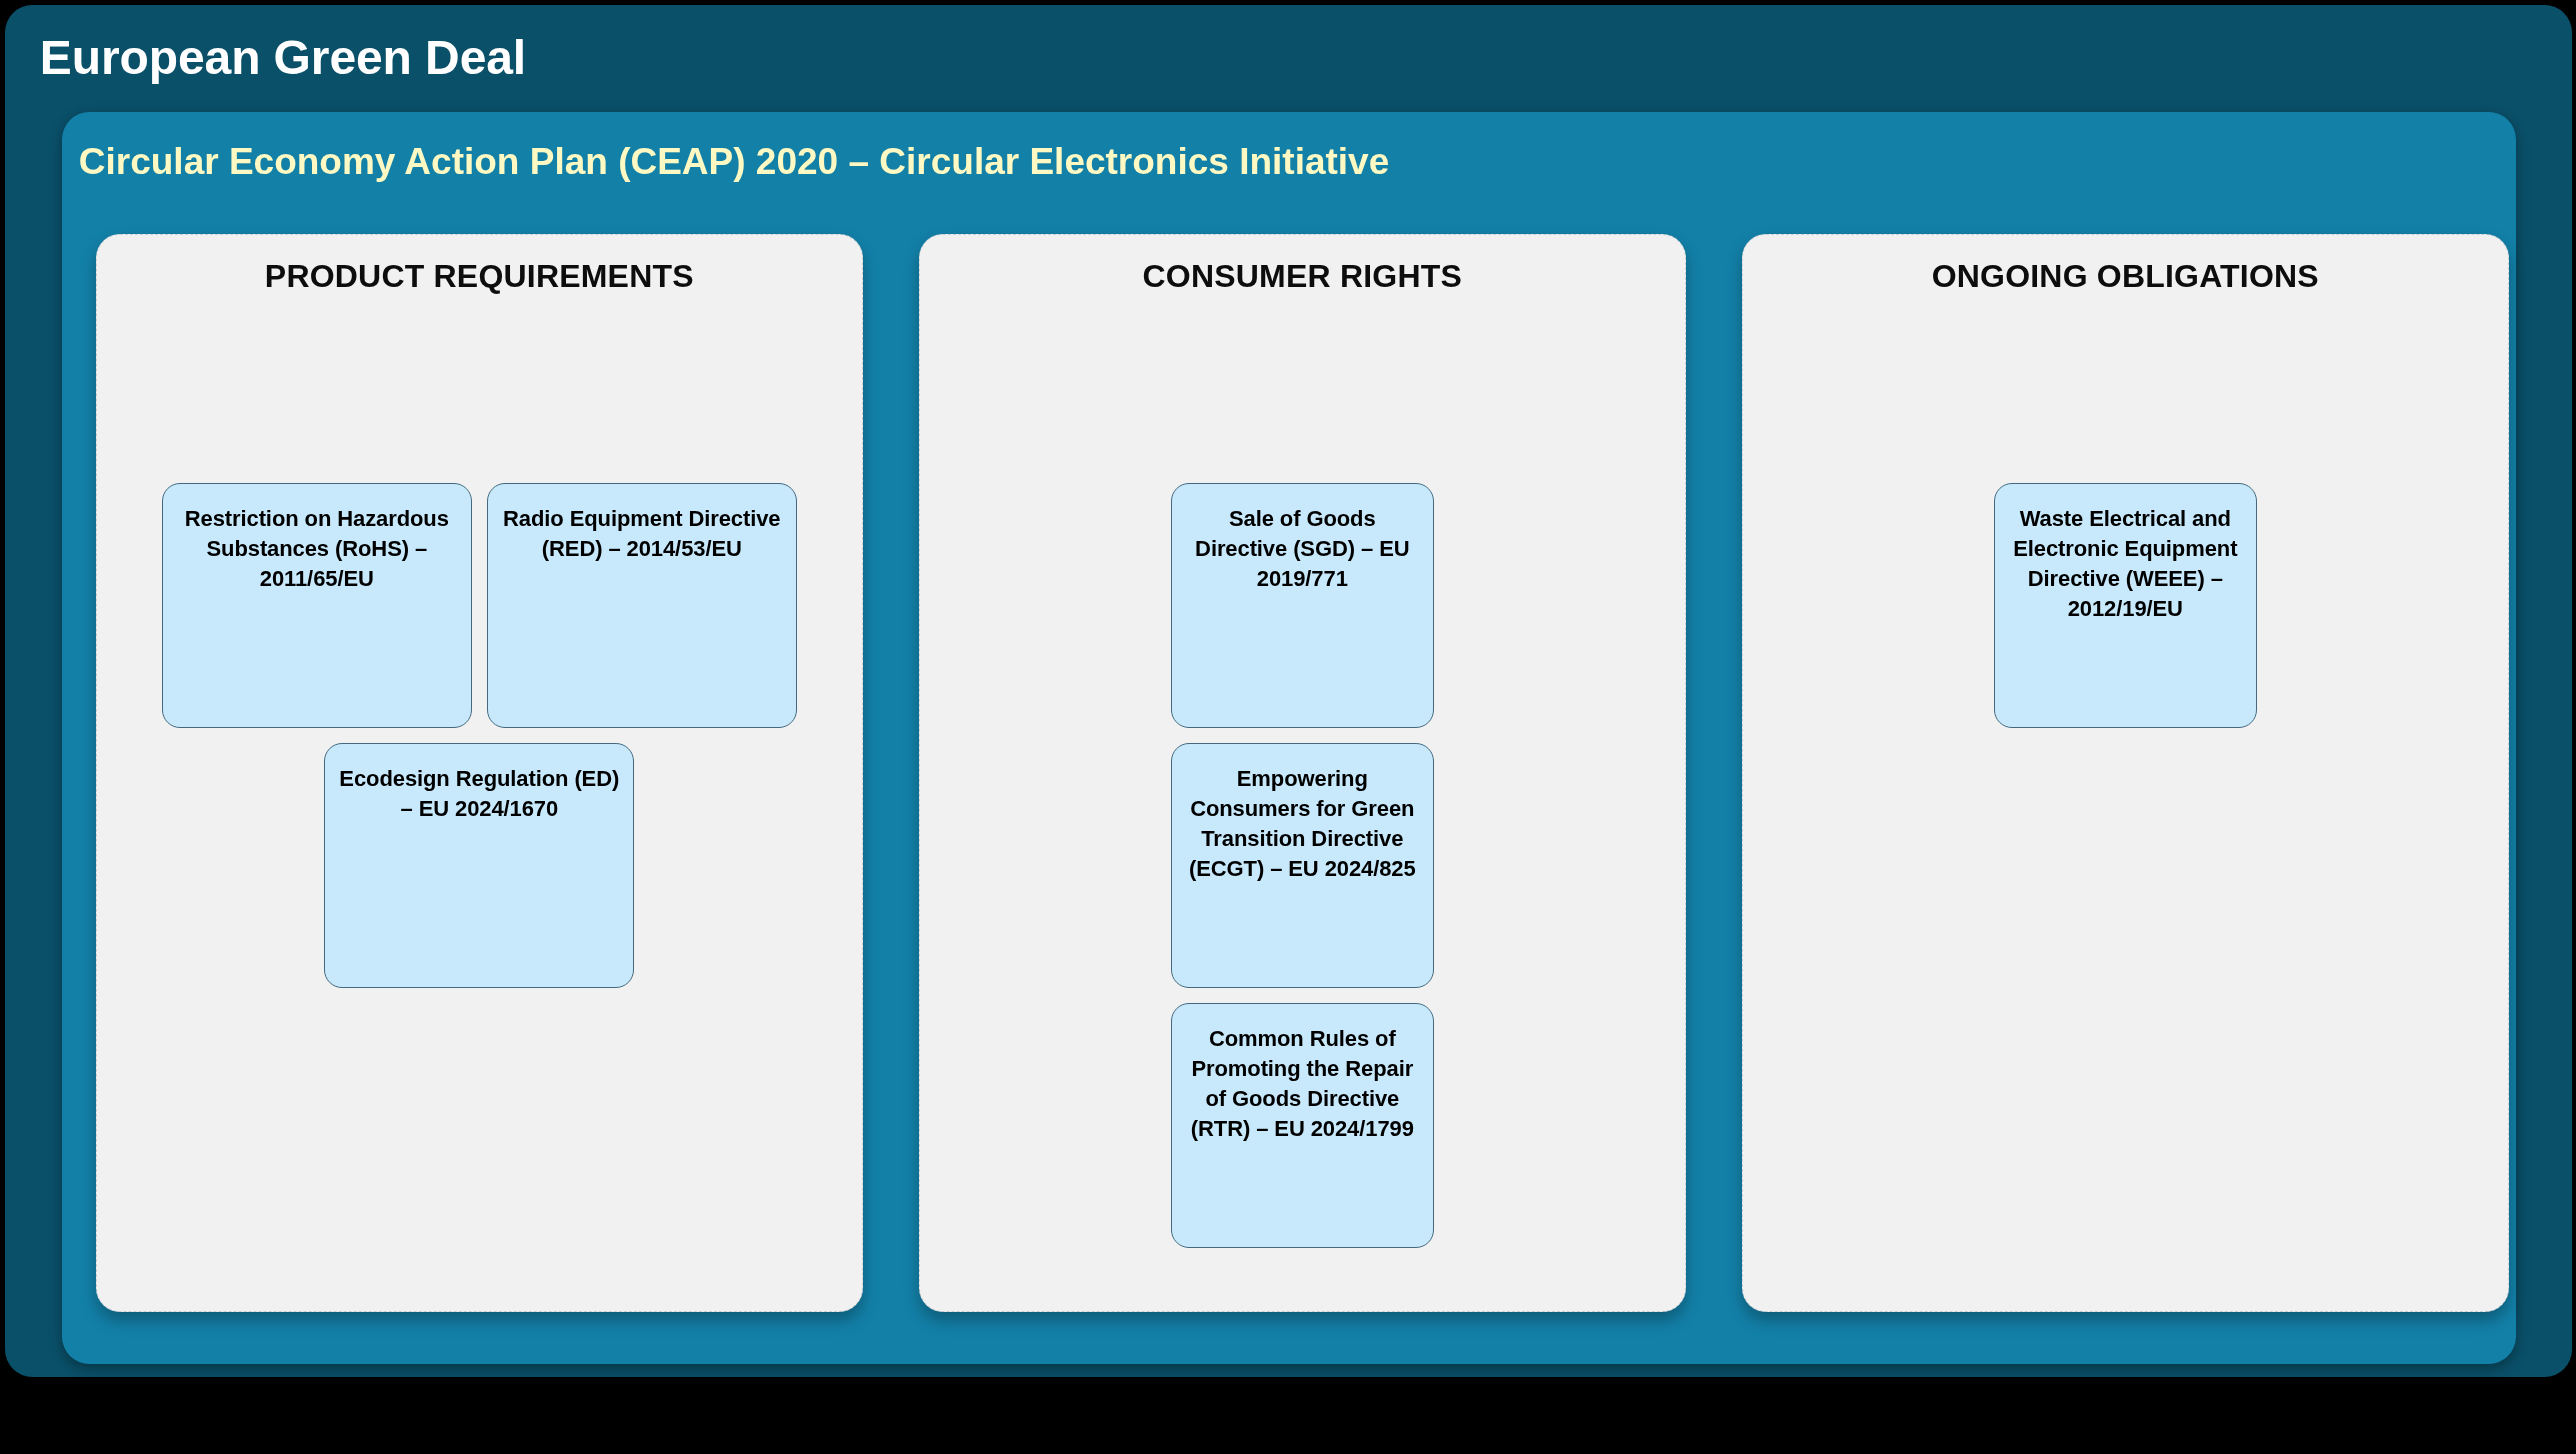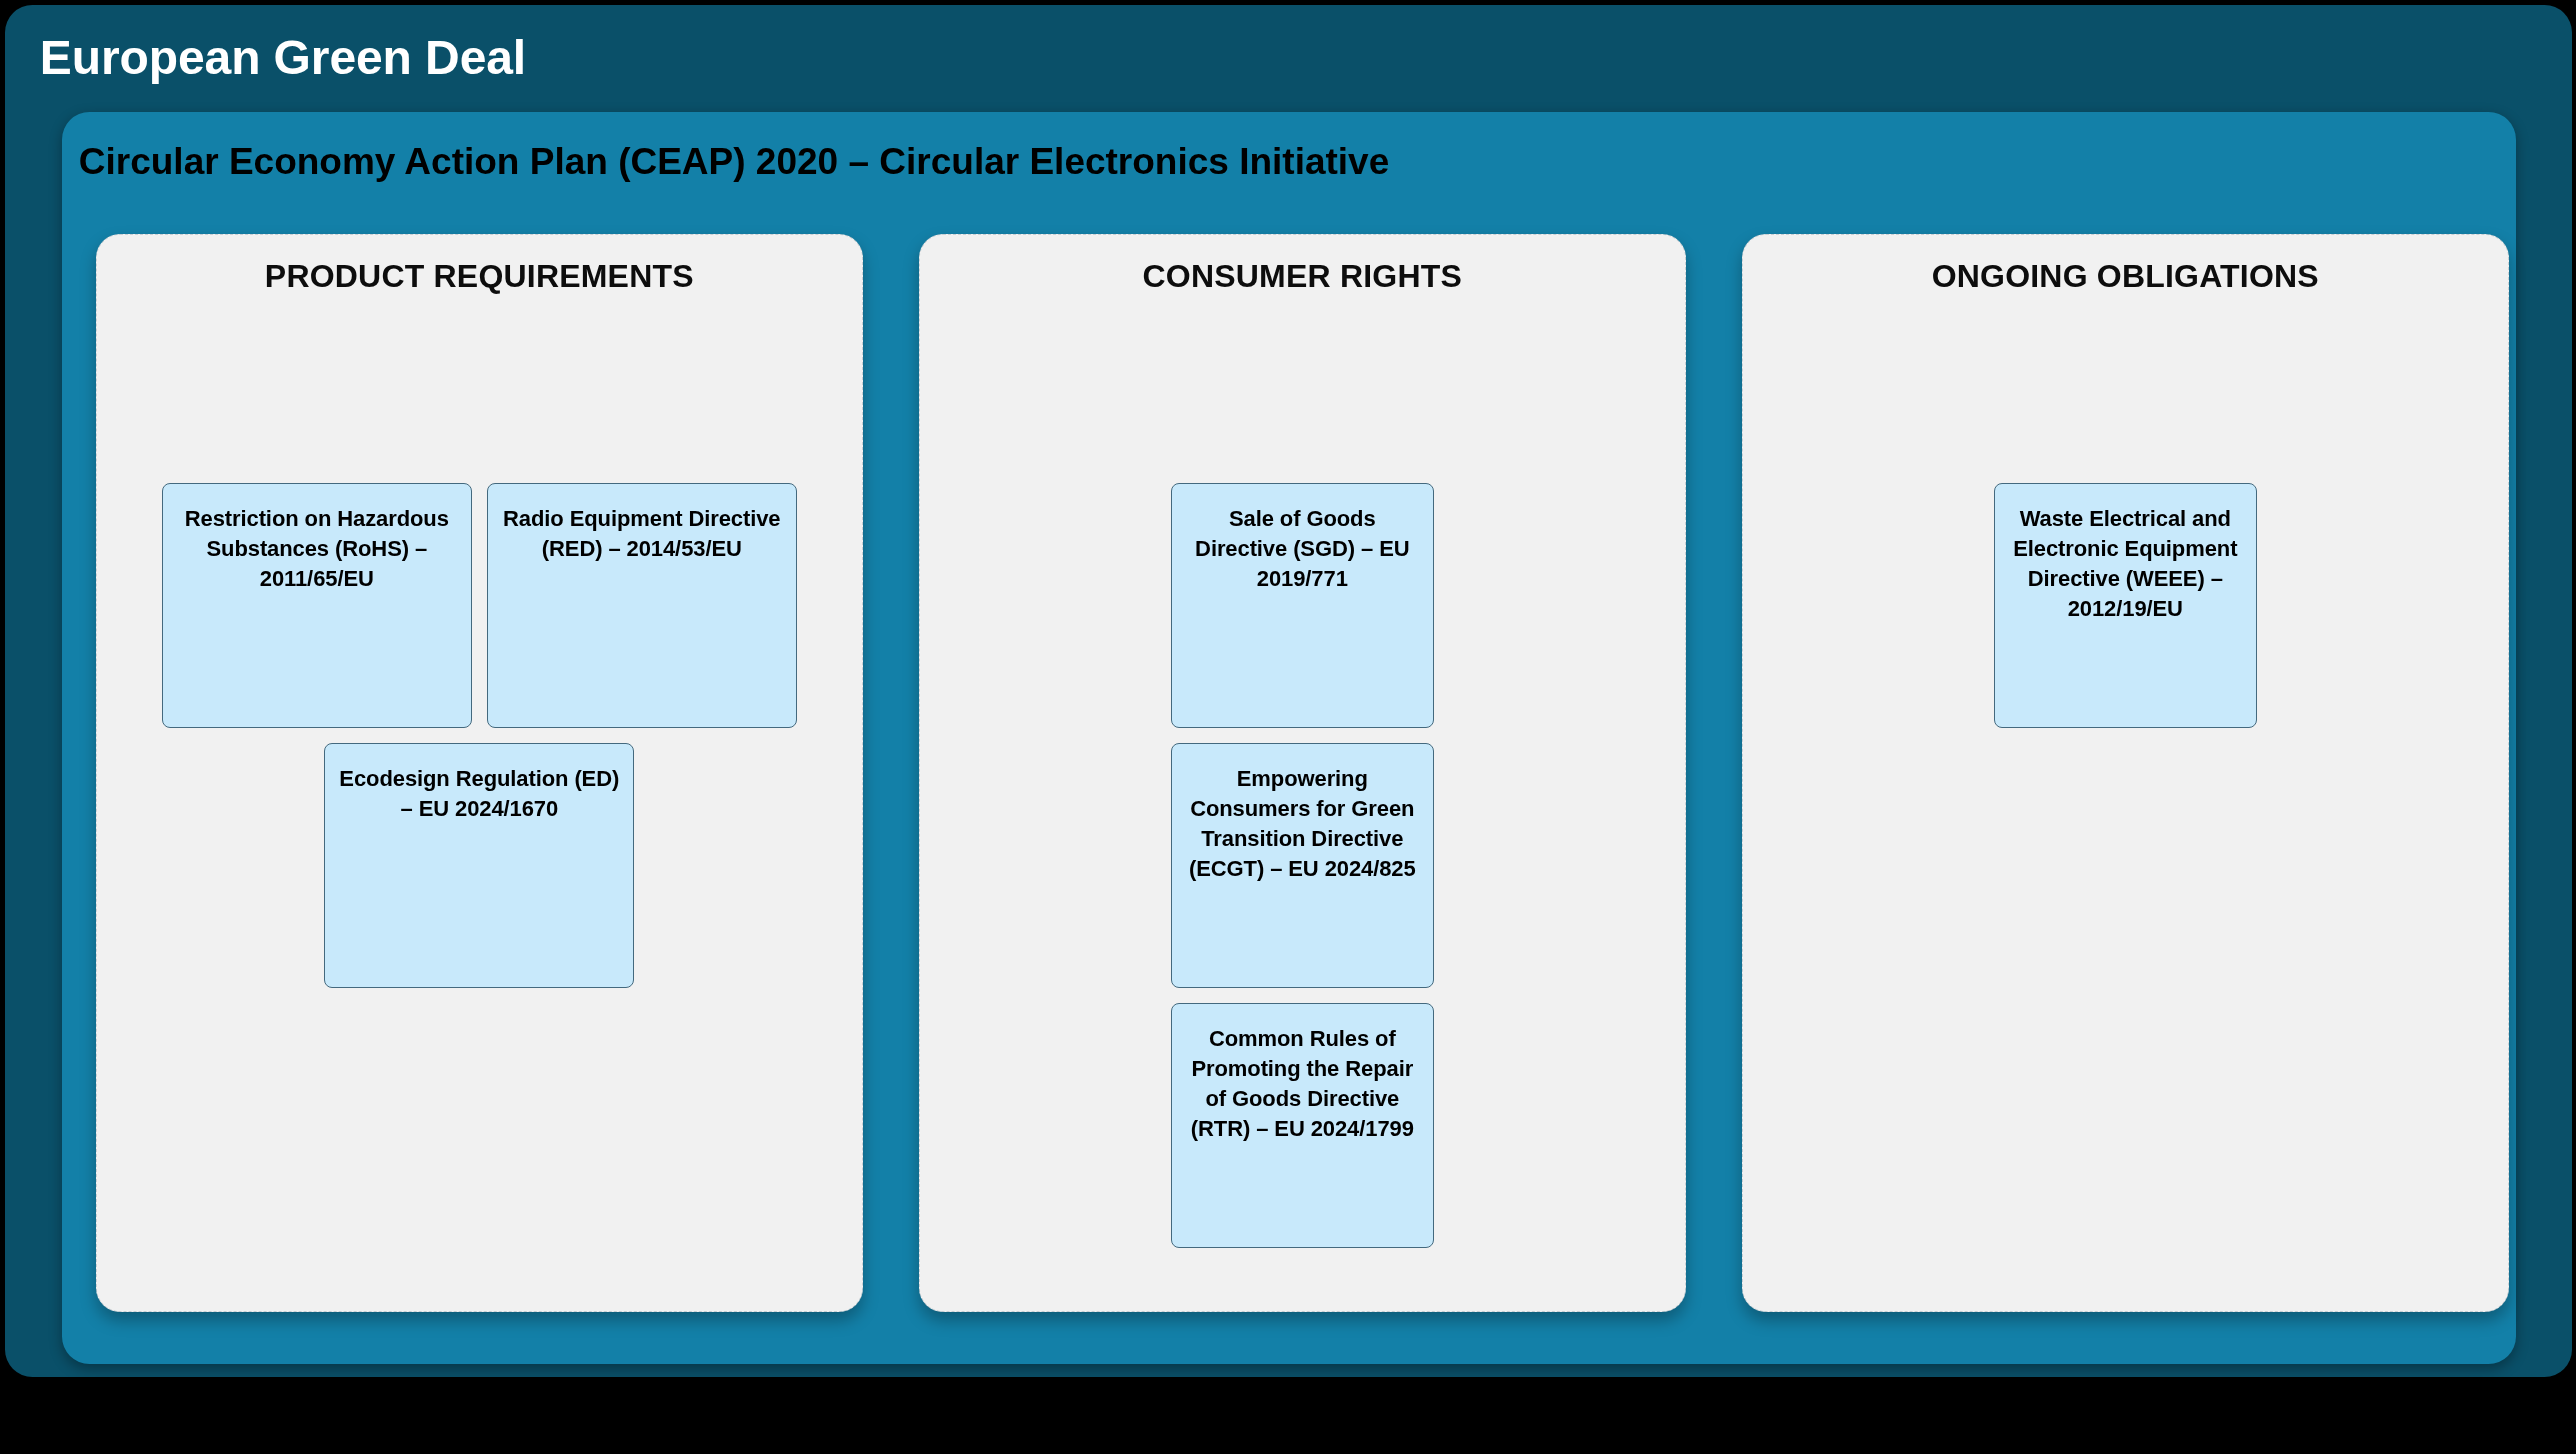--- a/index.html
+++ b/index.html
@@ -47,21 +47,21 @@
     border-radius: 27.5px;
     box-shadow: 0 4.8px 13px rgba(0,0,0,0.33);
   }
 
   .ceap-title {
     position: absolute;
     left: 17px;
     top: 29px;
     font-size: 37px;
     font-weight: bold;
-    color: #000000;
+    color: #fef9c3;
     white-space: nowrap;
   }
 
   
   .columns {
     position: absolute;
     left: 34px;
     top: 122px;
     width: 2413px;
     height: 1078px;
@@ -105,21 +105,21 @@
     display: flex;
     justify-content: center;
     gap: 15px;
   }
 
   .card {
     width: 310px;
     height: 245px;
     background: #c8e9fb;
     border: 1.5px solid #44697e;
-    border-radius: 8px;
+    border-radius: 18px;
     display: flex;
     align-items: flex-start;
     justify-content: center;
     padding: 20.4px 13px 0 13px;
     text-align: center;
     font-size: 22px;
     font-weight: bold;
     line-height: 1.36;
     color: #000000;
     letter-spacing: -0.1px;

